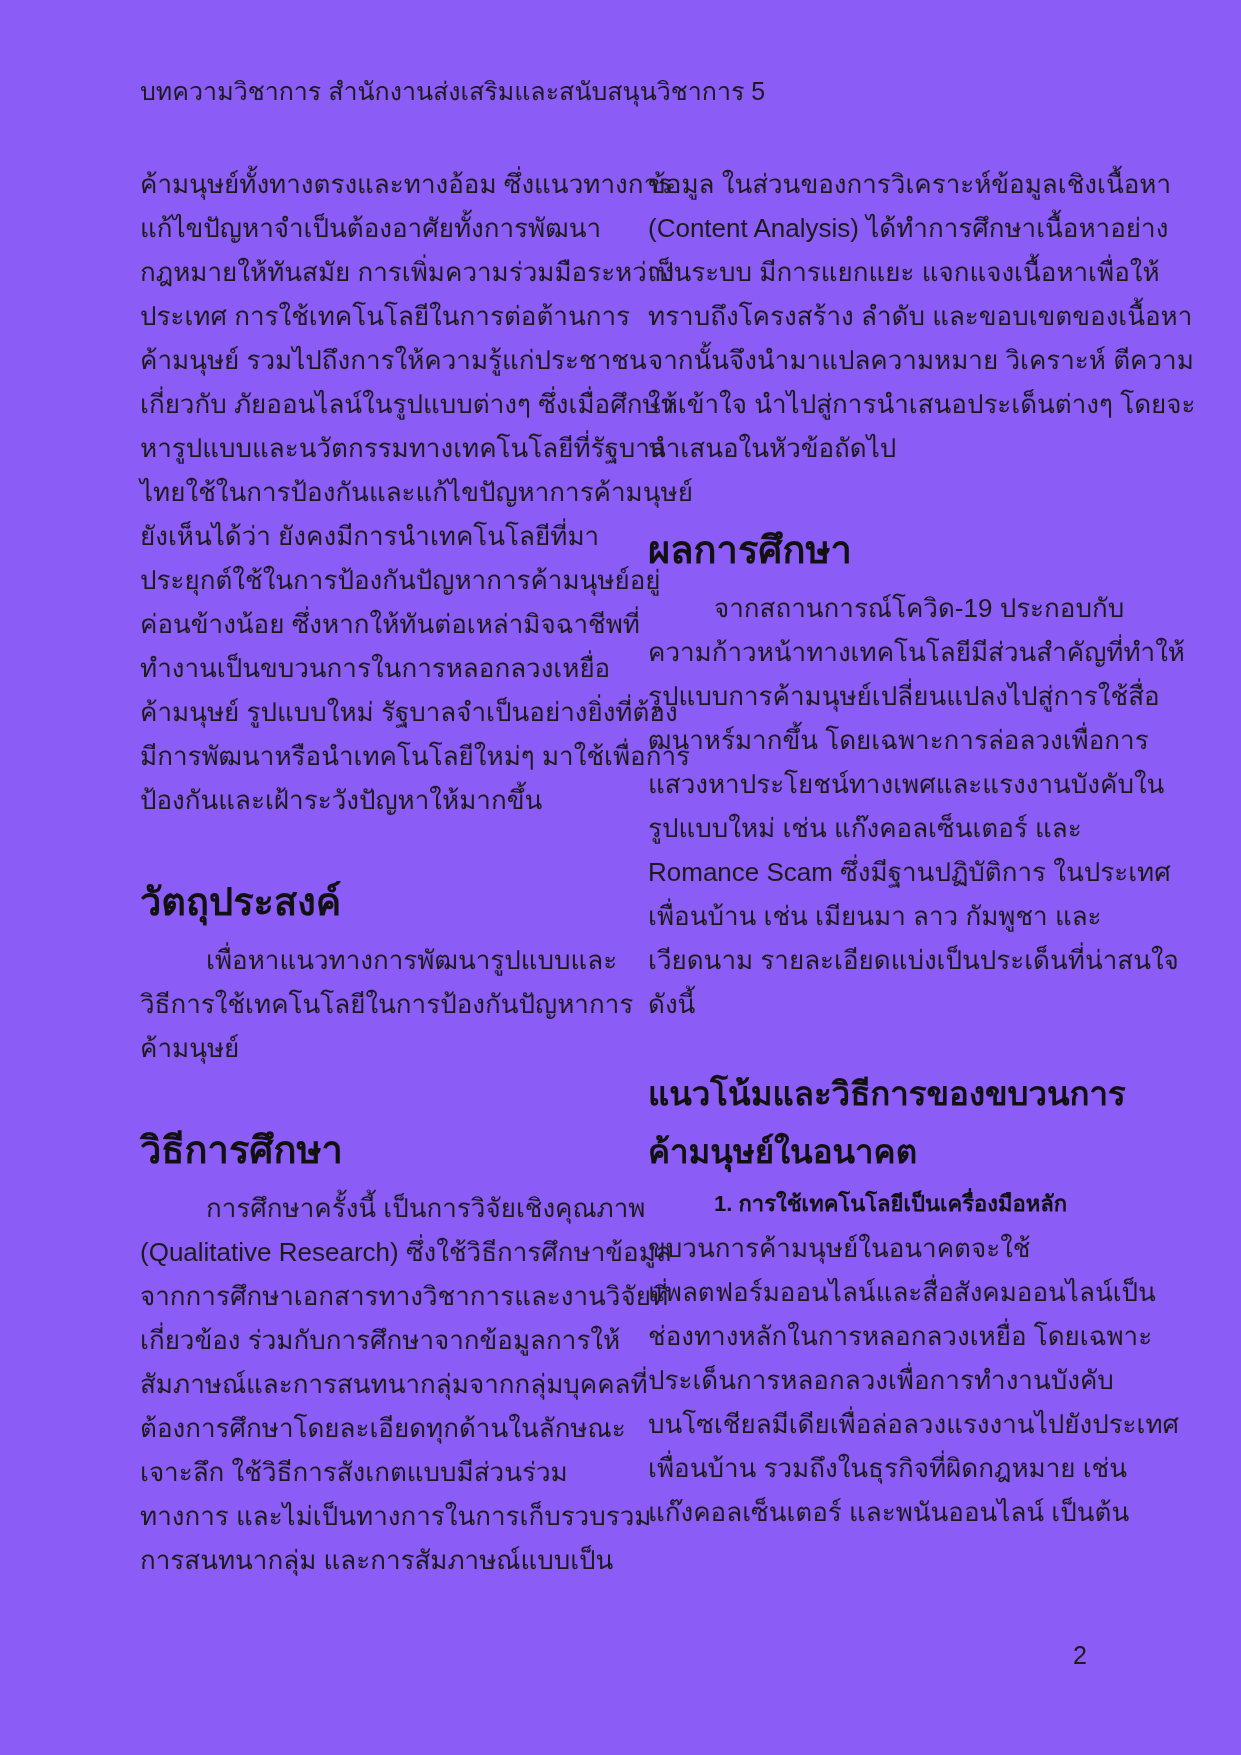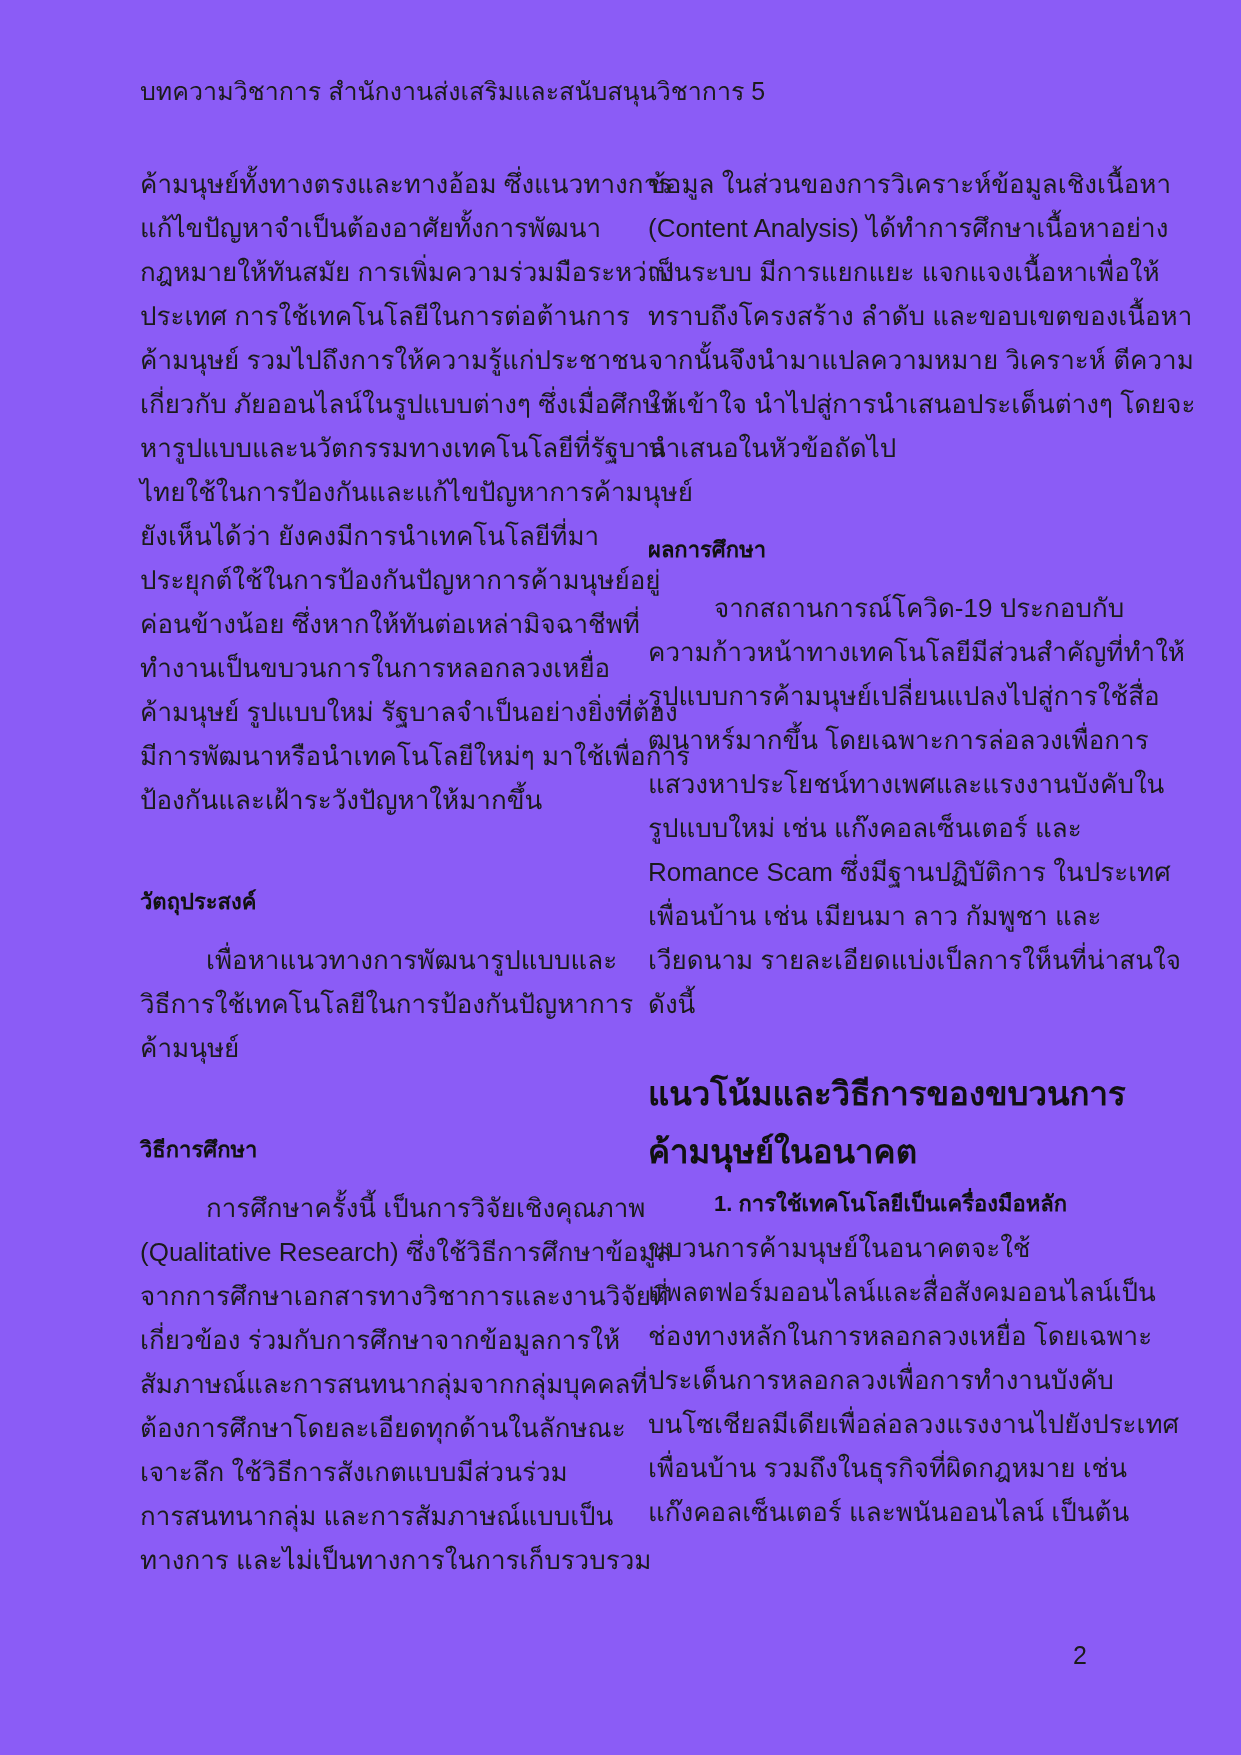--- a/index.html
+++ b/index.html
@@ -35,21 +35,21 @@
     .para { margin: 0; }
     .para .line {
       font-size: 26px;
       line-height: 44px;
       white-space: nowrap;
     }
     .indent-first .line:first-child { text-indent: 66px; }
 
     .h-section {
       margin: 58px 0 14px 0;
-      font-size: 22px;
+      font-size: 38px;
       line-height: 44px;
       font-weight: 700;
       color: #111111;
     }
     .h-major {
       margin: 42px 0 4px 0;
       font-weight: 700;
       color: #111111;
     }
     .h-major .line {
@@ -115,22 +115,22 @@
     <div class="h-section">วิธีการศึกษา</div>
 
     <div class="para indent-first">
         <div class="line">การศึกษาครั้งนี้ เป็นการวิจัยเชิงคุณภาพ</div>
         <div class="line">(Qualitative Research) ซึ่งใช้วิธีการศึกษาข้อมูล</div>
         <div class="line">จากการศึกษาเอกสารทางวิชาการและงานวิจัยที่</div>
         <div class="line">เกี่ยวข้อง ร่วมกับการศึกษาจากข้อมูลการให้</div>
         <div class="line">สัมภาษณ์และการสนทนากลุ่มจากกลุ่มบุคคลที่</div>
         <div class="line">ต้องการศึกษาโดยละเอียดทุกด้านในลักษณะ</div>
         <div class="line">เจาะลึก ใช้วิธีการสังเกตแบบมีส่วนร่วม</div>
+        <div class="line">ทางการ และไม่เป็นทางการในการเก็บรวบรวม</div>
         <div class="line">การสนทนากลุ่ม และการสัมภาษณ์แบบเป็น</div>
-        <div class="line">ทางการ และไม่เป็นทางการในการเก็บรวบรวม</div>
       </div>
   </div>
 
   <div class="col col-right">
     <div class="para">
         <div class="line">ข้อมูล ในส่วนของการวิเคราะห์ข้อมูลเชิงเนื้อหา</div>
         <div class="line">(Content Analysis) ได้ทำการศึกษาเนื้อหาอย่าง</div>
         <div class="line">เป็นระบบ มีการแยกแยะ แจกแจงเนื้อหาเพื่อให้</div>
         <div class="line">ทราบถึงโครงสร้าง ลำดับ และขอบเขตของเนื้อหา</div>
         <div class="line">จากนั้นจึงนำมาแปลความหมาย วิเคราะห์ ตีความ</div>
@@ -142,21 +142,21 @@
 
     <div class="para indent-first">
         <div class="line">จากสถานการณ์โควิด-19 ประกอบกับ</div>
         <div class="line">ความก้าวหน้าทางเทคโนโลยีมีส่วนสำคัญที่ทำให้</div>
         <div class="line">รูปแบบการค้ามนุษย์เปลี่ยนแปลงไปสู่การใช้สื่อ</div>
         <div class="line">ฒนาหร์มากขึ้น โดยเฉพาะการล่อลวงเพื่อการ</div>
         <div class="line">แสวงหาประโยชน์ทางเพศและแรงงานบังคับใน</div>
         <div class="line">รูปแบบใหม่ เช่น แก๊งคอลเซ็นเตอร์ และ</div>
         <div class="line">Romance Scam ซึ่งมีฐานปฏิบัติการ ในประเทศ</div>
         <div class="line">เพื่อนบ้าน เช่น เมียนมา ลาว กัมพูชา และ</div>
-        <div class="line">เวียดนาม รายละเอียดแบ่งเป็ลการให็นที่น่าสนใจ</div>
+        <div class="line">เวียดนาม รายละเอียดแบ่งเป็นประเด็นที่น่าสนใจ</div>
         <div class="line">ดังนี้</div>
       </div>
 
     <div class="h-major">
         <div class="line">แนวโน้มและวิธีการของขบวนการ</div>
         <div class="line">ค้ามนุษย์ในอนาคต</div>
       </div>
 
     <div class="subheading">1. การใช้เทคโนโลยีเป็นเครื่องมือหลัก</div>
 

